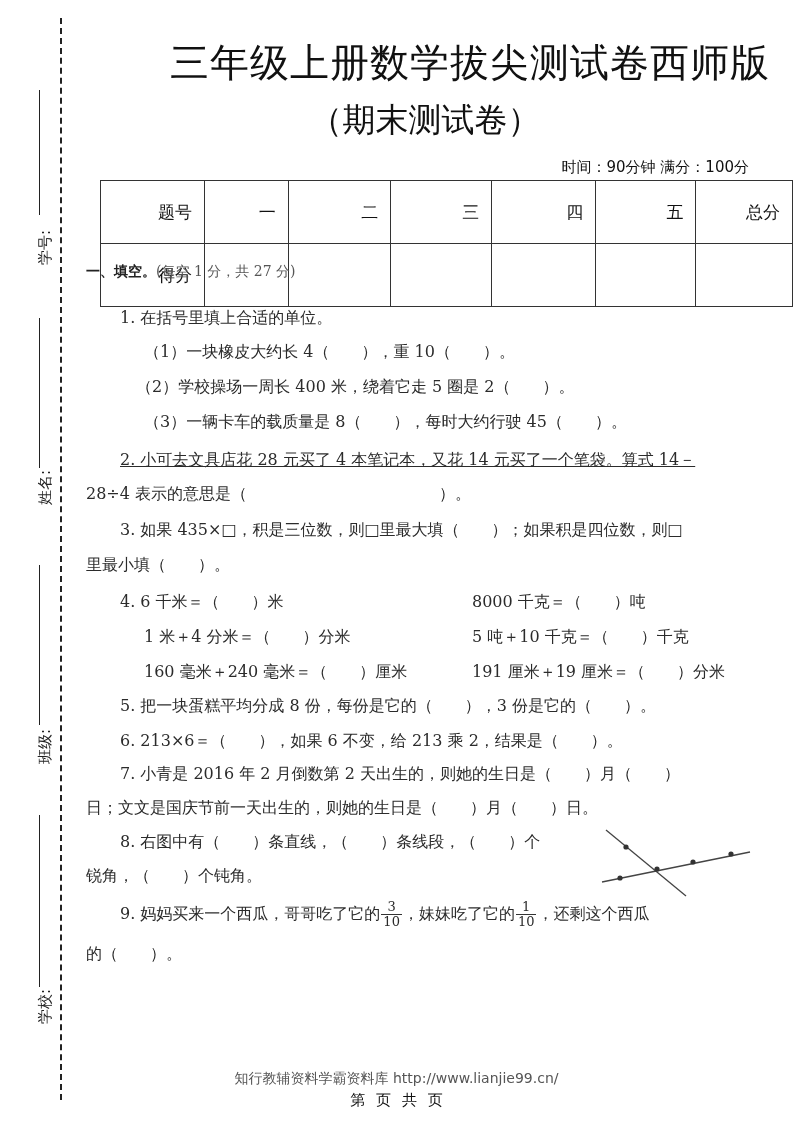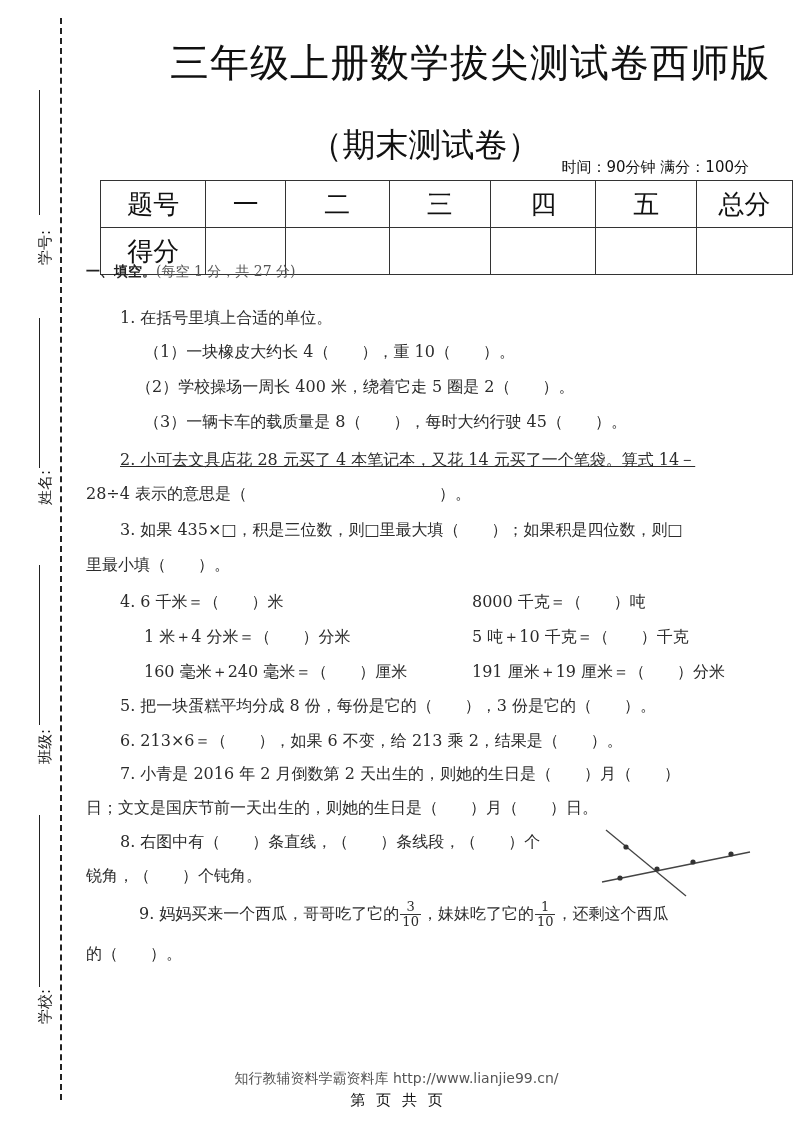--- a/index.html
+++ b/index.html
@@ -9,26 +9,26 @@
   
   .dashline { position:absolute; left:60px; top:18px; height:1082px; border-left:2px dashed #222; }
   .mfield { position:absolute; left:14px; width:40px; }
   .mfield .line { position:absolute; left:25px; width:1px; background:#222; }
   .mfield .lbl { position:absolute; left:14px; font-family:"DejaVu Sans","Liberation Sans",sans-serif;
                  font-size:15px; transform:rotate(-90deg); transform-origin:center; white-space:nowrap; color:#222; }
 
   .title { position:absolute; left:80px; width:690px; top:36px; text-align:right;
            font-family:"DejaVu Sans","Liberation Sans",sans-serif; font-size:39px; color:#111; letter-spacing:1px; }
   .subtitle { position:absolute; left:80px; width:690px; top:98px; text-align:center;
-              font-family:"DejaVu Sans","Liberation Sans",sans-serif; font-size:33px; color:#111;margin-top:25px; }
+              font-family:"DejaVu Sans","Liberation Sans",sans-serif; font-size:33px; color:#111; }
   .meta { position:absolute; right:44px; top:158px; font-family:"DejaVu Sans","Liberation Sans",sans-serif; font-size:15px; color:#111; }
 
   table.score { position:absolute; left:100px; top:180px; border-collapse:collapse; }
-  table.score td { border:1.5px solid #333; text-align:center; height:38px; padding:4px;
-                   font-family:"DejaVu Sans","Liberation Sans",sans-serif; font-size:26px; color:#111; }
+  table.score td { border:1.5px solid #333; text-align:right; height:38px; padding:12px;
+                   font-family:"DejaVu Sans","Liberation Sans",sans-serif; font-size:17px; color:#111; }
 
   .sec { position:absolute; left:86px; top:263px; font-size:14px; }
   .sec b { font-family:"DejaVu Sans","Liberation Sans",sans-serif; font-weight:bold; color:#222; }
   .sec span.note { color:#555; }
 
   .q { position:absolute; font-size:16px; white-space:nowrap; color:#2b2b2b; }
   .frac { display:inline-block; vertical-align:middle; text-align:center; font-size:13px; line-height:14px; margin:0 1px; }
   .frac .n { display:block; border-bottom:1px solid #333; padding:0 2px; }
   .frac .d { display:block; padding:0 2px; }
 
@@ -122,19 +122,19 @@
 <svg class="fig" width="160" height="72" viewBox="0 0 160 72">
   <line x1="8" y1="4" x2="88" y2="70" stroke="#444" stroke-width="1.3"></line>
   <line x1="4" y1="56" x2="152" y2="26" stroke="#444" stroke-width="1.3"></line>
   <circle cx="28" cy="21" r="2.6" fill="#333"></circle>
   <circle cx="59" cy="43" r="2.6" fill="#333"></circle>
   <circle cx="22" cy="52" r="2.6" fill="#333"></circle>
   <circle cx="95" cy="36" r="2.6" fill="#333"></circle>
   <circle cx="133" cy="28" r="2.6" fill="#333"></circle>
 </svg>
 
-<div class="q" style="left:120px;top:900px;margin-left:19px;">
+<div class="q" style="left:120px;top:900px;">
   <span>9. 妈妈买来一个西瓜，哥哥吃了它的</span><span class="frac"><span class="n">3</span><span class="d">10</span></span><span>，妹妹吃了它的</span><span class="frac"><span class="n">1</span><span class="d">10</span></span><span>，还剩这个西瓜</span>
 </div>
 <div class="q" style="left:86px;top:944px;">的（　　）。</div>
 
 <div class="footer1">知行教辅资料学霸资料库 http://www.lianjie99.cn/</div>
 <div class="footer2">第 页 共 页</div>
 
 </body></html>

